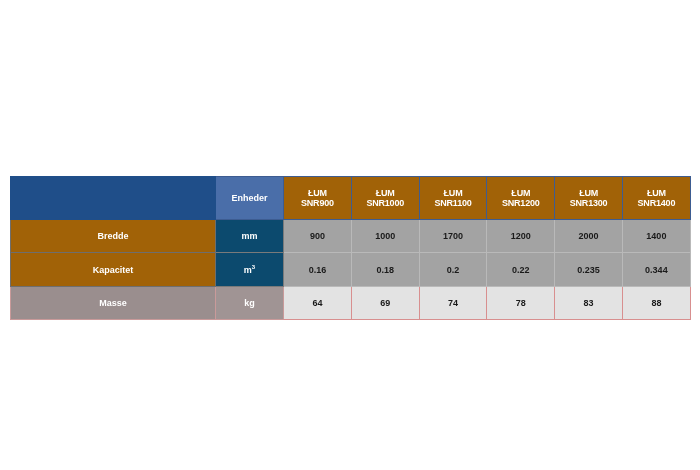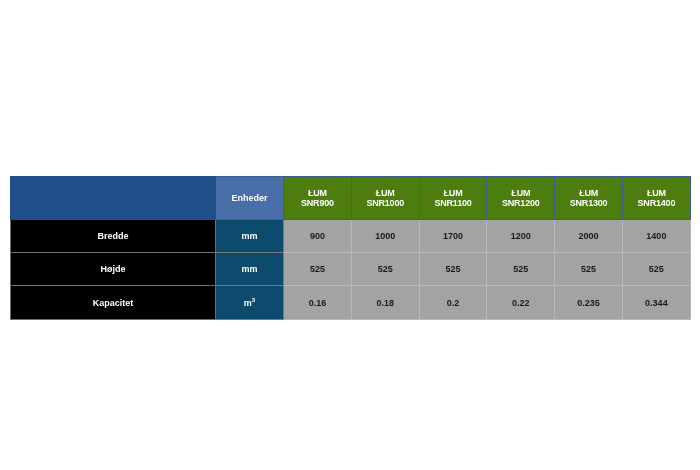--- a/index.html
+++ b/index.html
@@ -45,29 +45,29 @@
   .hdr-blank {
     background: #1f4e89;
     border: 1px solid #1f4e89;
   }
   .hdr-unit {
     background: #4a6ea9;
     color: #ffffff;
     border: 1px solid #3d5c91;
   }
   .hdr-model {
-    background: #4d7c0f;
+    background: #a16207;
     color: #ffffff;
     border: 1px solid #3d5c91;
     font-size: 8.5px;
     letter-spacing: -0.2px;
   }
   
   .row-label {
-    background: #000000;
+    background: #a16207;
     color: #ffffff;
     border: 1px solid #6e6e6e;
     font-size: 9px;
   }
   .row-unit {
     background: #0c4a6e;
     color: #ffffff;
     border: 1px solid #7a7a7a;
     font-size: 9px;
   }
@@ -124,34 +124,34 @@
         <td class="row-label">Bredde</td>
         <td class="row-unit"><span>mm</span></td>
         <td class="row-val">900</td>
         <td class="row-val">1000</td>
         <td class="row-val">1700</td>
         <td class="row-val">1200</td>
         <td class="row-val">2000</td>
         <td class="row-val">1400</td>
       </tr>
       <tr>
-        <td class="row-label">Højde</td>
-        <td class="row-unit"><span>mm</span></td>
-        <td class="row-val">525</td>
-        <td class="row-val">525</td>
-        <td class="row-val">525</td>
-        <td class="row-val">525</td>
-        <td class="row-val">525</td>
-        <td class="row-val">525</td>
-      </tr>
-      <tr>
         <td class="row-label">Kapacitet</td>
         <td class="row-unit"><span>m</span><sup>3</sup></td>
         <td class="row-val">0.16</td>
         <td class="row-val">0.18</td>
         <td class="row-val">0.2</td>
         <td class="row-val">0.22</td>
         <td class="row-val">0.235</td>
         <td class="row-val">0.344</td>
       </tr>
+      <tr class="last">
+        <td class="row-label">Masse</td>
+        <td class="row-unit"><span>kg</span></td>
+        <td class="row-val">64</td>
+        <td class="row-val">69</td>
+        <td class="row-val">74</td>
+        <td class="row-val">78</td>
+        <td class="row-val">83</td>
+        <td class="row-val">88</td>
+      </tr>
     </tbody>
   </table>
 </div>
 
 </body></html>

